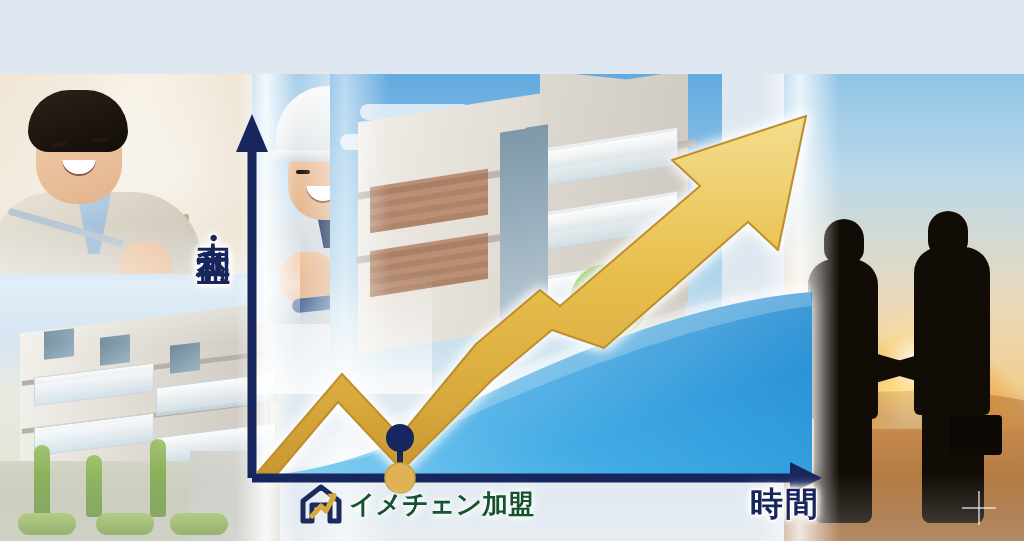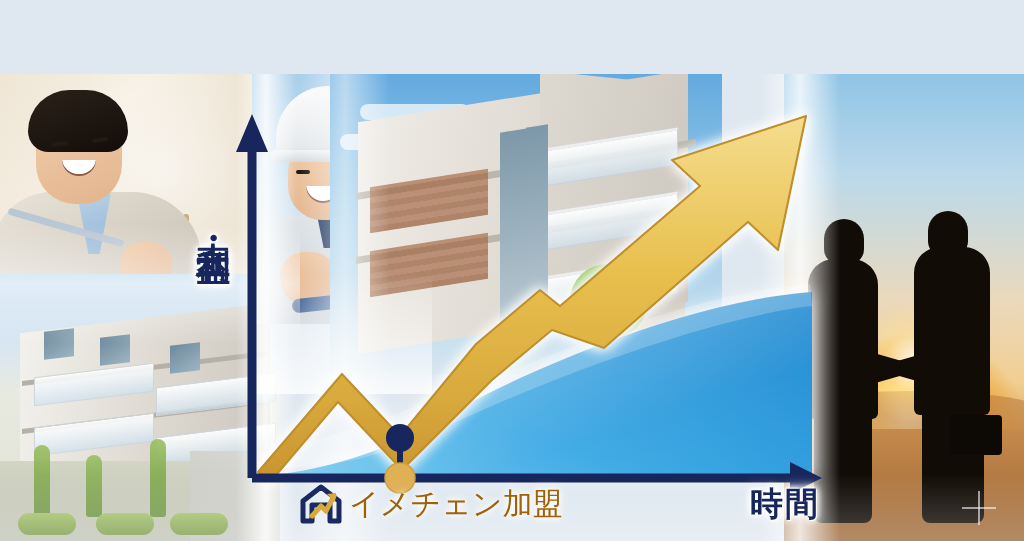--- a/index.html
+++ b/index.html
@@ -278,21 +278,21 @@
     writing-mode:vertical-rl;text-orientation:upright;letter-spacing:2px;
   }
   .x-label{right:204px;top:482px;font-size:33px;letter-spacing:2px;}
 
   
   .logo{
     position:absolute;left:300px;top:482px;height:44px;display:flex;align-items:center;gap:7px;
   }
   .logo-mark{width:42px;height:40px;position:relative;flex:0 0 auto;}
   .logo-text{
-    font-size:30px;font-weight:normal;color:#a16207;letter-spacing:0px;
+    font-size:26px;font-weight:bold;color:#14532d;letter-spacing:0px;
     text-shadow:0 0 5px #fff,0 0 8px #fff,0 0 12px #fff;white-space:nowrap;
   }
 </style>
 </head>
 <body>
 
 <div id="stage">
 
   <div class="photos">
 

